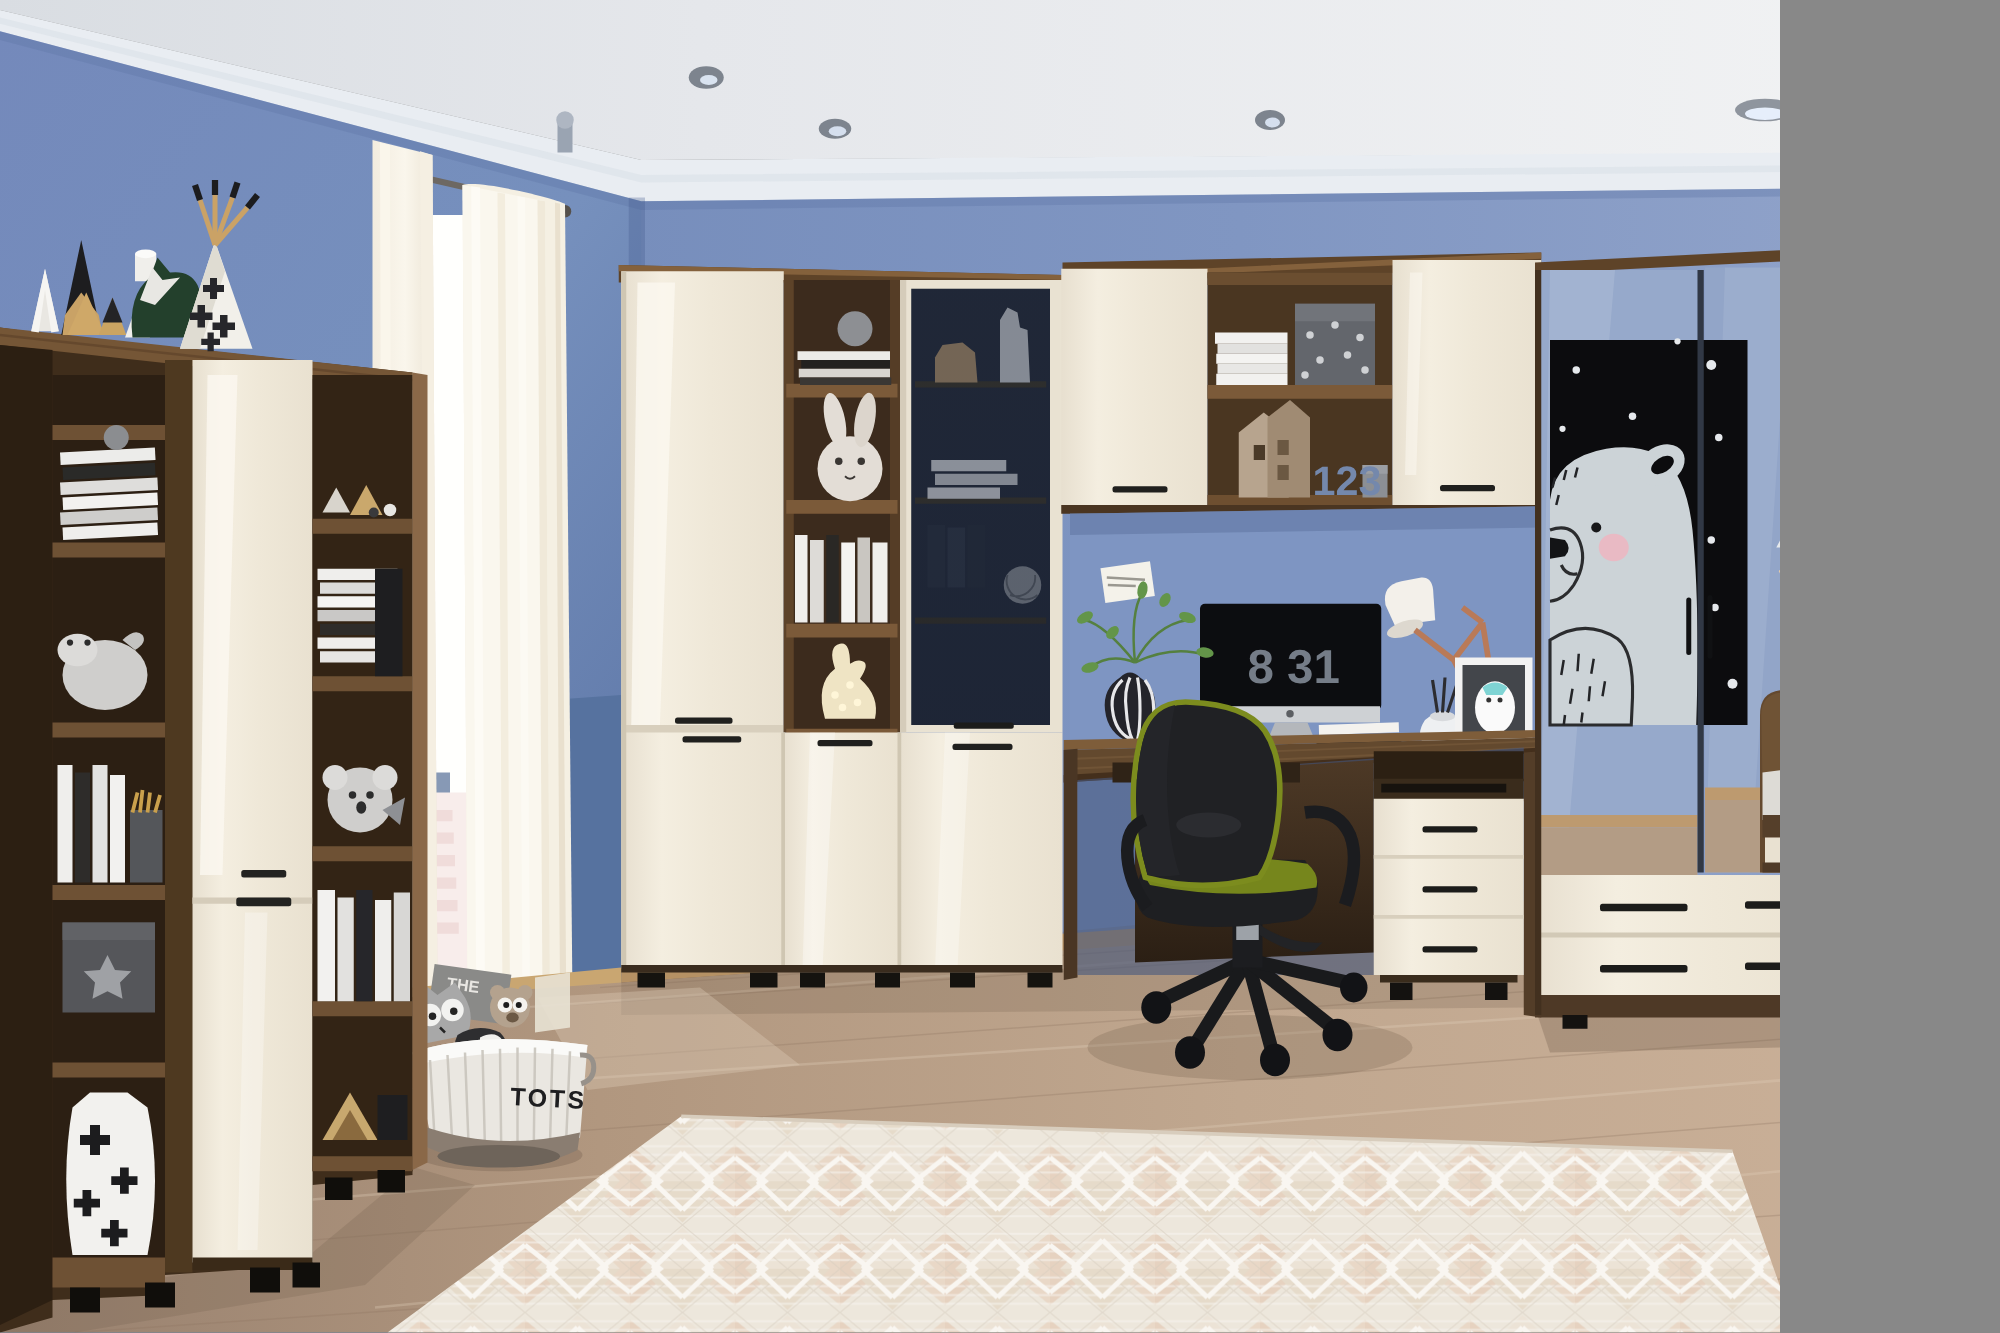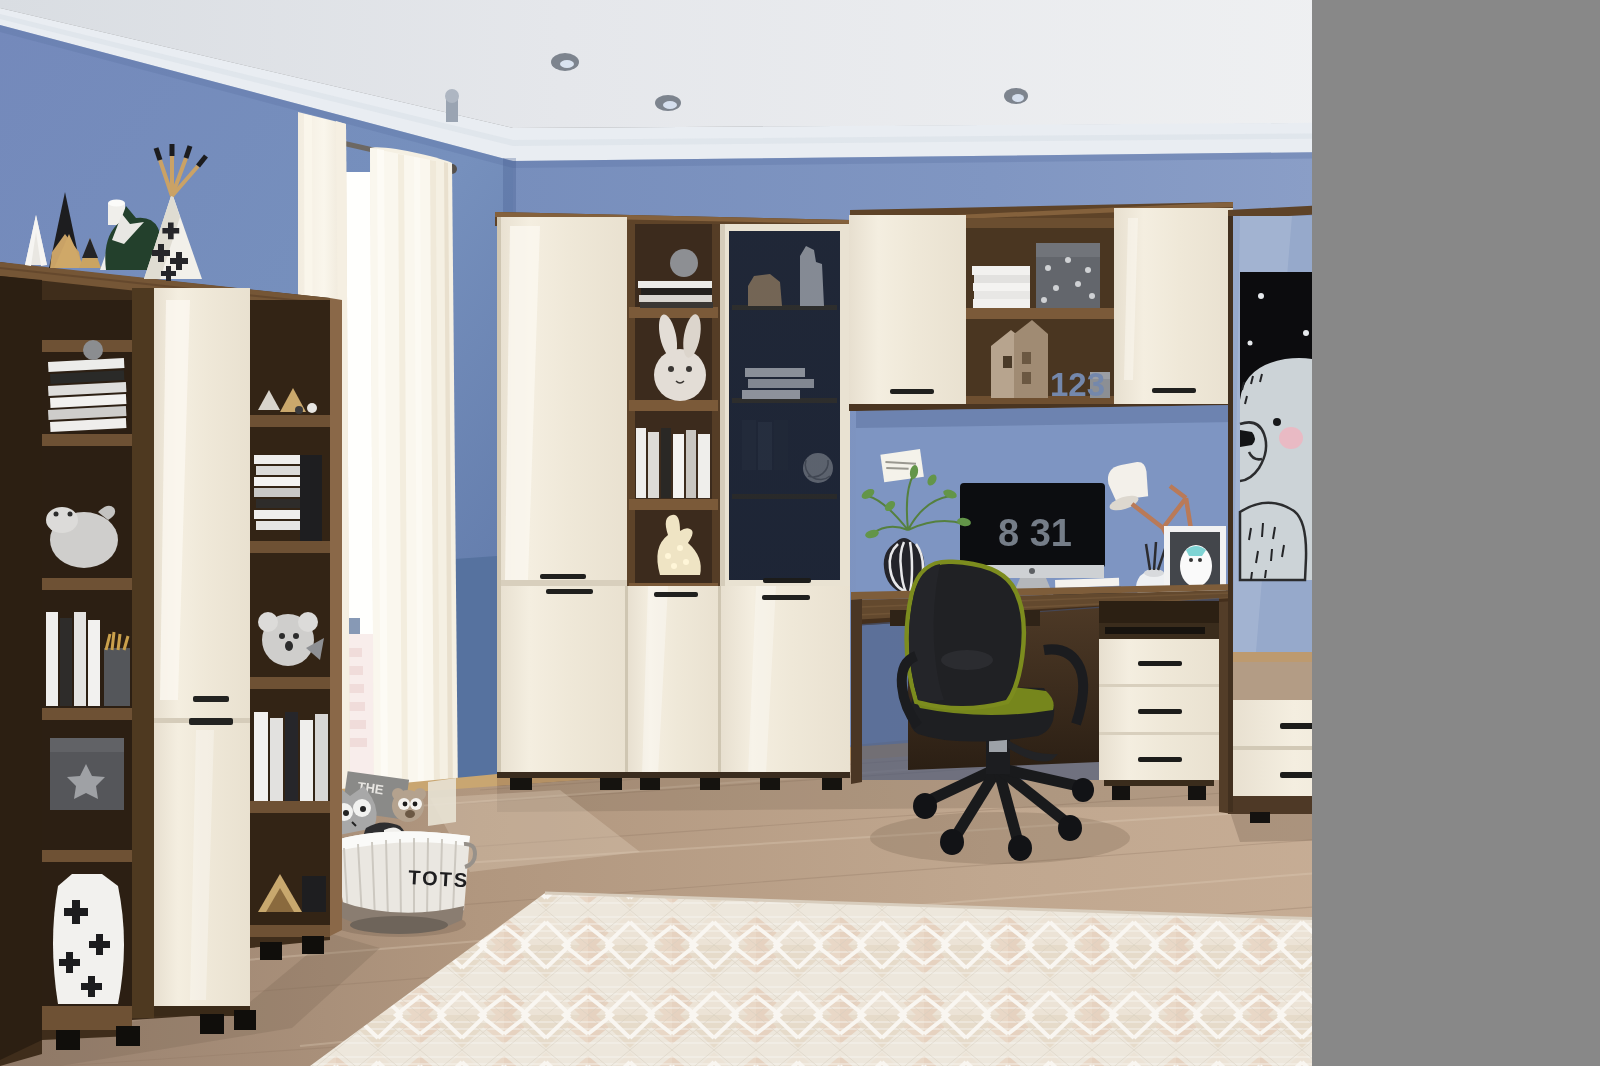--- a/index.html
+++ b/index.html
@@ -1,16 +1,16 @@
 <!DOCTYPE html>
 <html><head>
 <meta charset="utf-8">
 <style>
   html,body{margin:0;padding:0;background:#888;}
-  #scene{width:1312px;height:1066px;position:relative;overflow:hidden;font-family:"Liberation Sans", sans-serif;}
+  #scene{width:1424px;height:1066px;position:relative;overflow:hidden;font-family:"Liberation Sans", sans-serif;}
 </style>
 </head>
 <body>
 
 <div id="scene">
 <svg width="1600" height="1066" viewBox="0 0 1600 1066">
 <defs>
   <linearGradient id="ceilGrad" x1="0" y1="0" x2="1" y2="0">
     <stop offset="0" stop-color="#d9dde2"></stop>
     <stop offset="0.35" stop-color="#e5e7eb"></stop>

